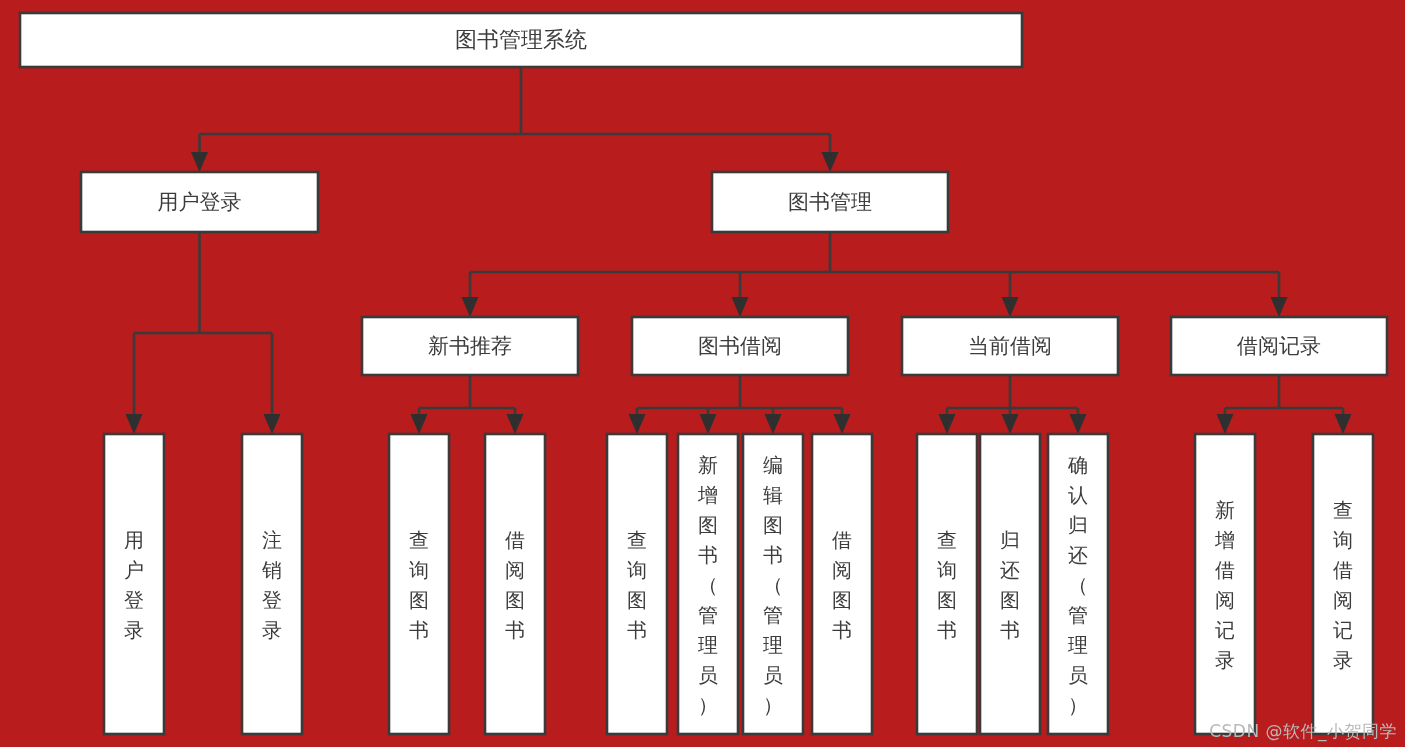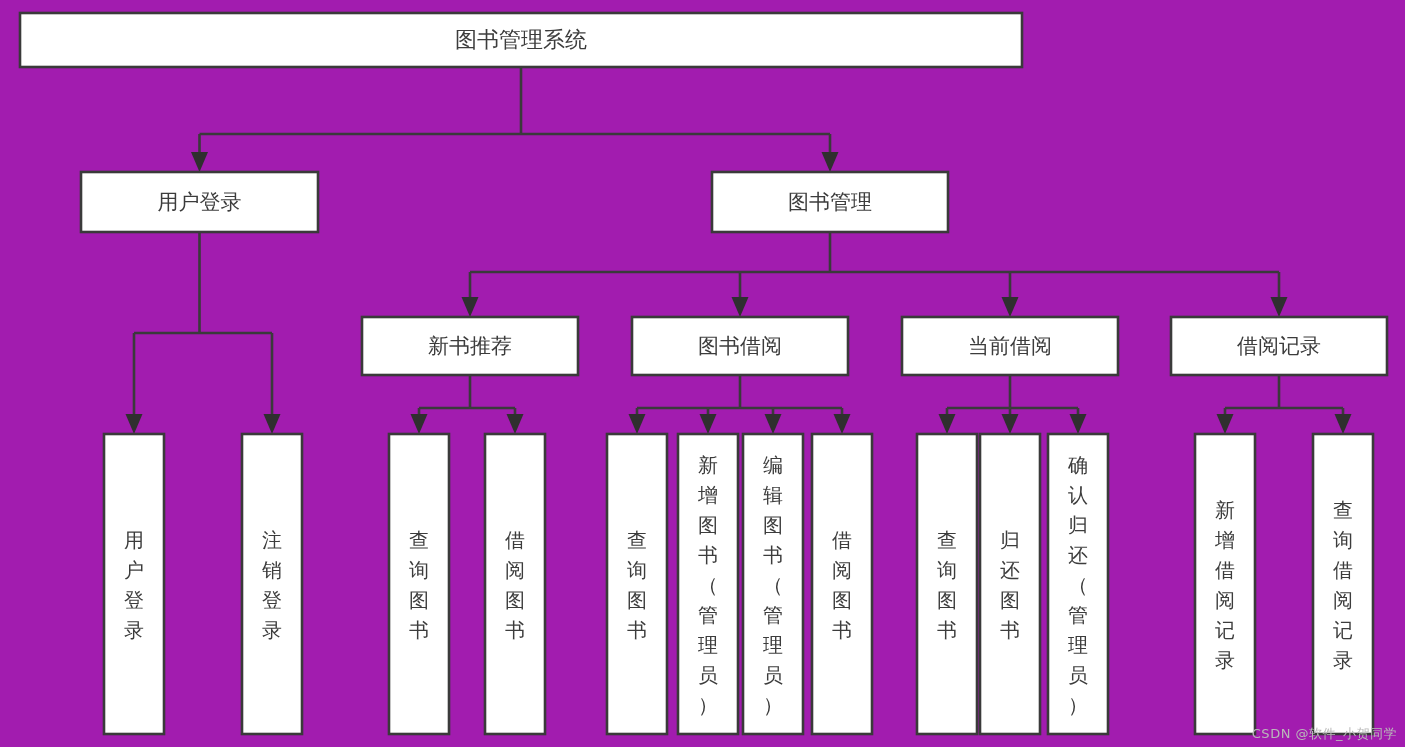--- a/index.html
+++ b/index.html
@@ -11,21 +11,21 @@
   body {
     width: 1405px;
     height: 747px;
     overflow: hidden;
     font-family: "DejaVu Sans", "Liberation Sans", sans-serif;
   }
   #diagram-root {
     position: relative;
     width: 1405px;
     height: 747px;
-    background: #a21caf;
+    background: #b91c1c;
   }
   svg.diagram-canvas {
     position: absolute;
     left: 0;
     top: 0;
     width: 1405px;
     height: 747px;
     display: block;
   }
   
@@ -65,21 +65,21 @@
     fill: #3c3c3c;
     font-family: "DejaVu Sans", "Liberation Sans", sans-serif;
     font-size: 20px;
     text-anchor: middle;
   }
   .watermark {
     position: absolute;
     right: 8px;
     bottom: 4px;
     color: #b9b9b9;
-    font-size: 13px;
+    font-size: 17px;
     font-family: "DejaVu Sans", "Liberation Sans", sans-serif;
     white-space: nowrap;
     letter-spacing: 0.5px;
     user-select: none;
   }
 </style>
 </head>
 <body>
 
 <div id="diagram-root">

